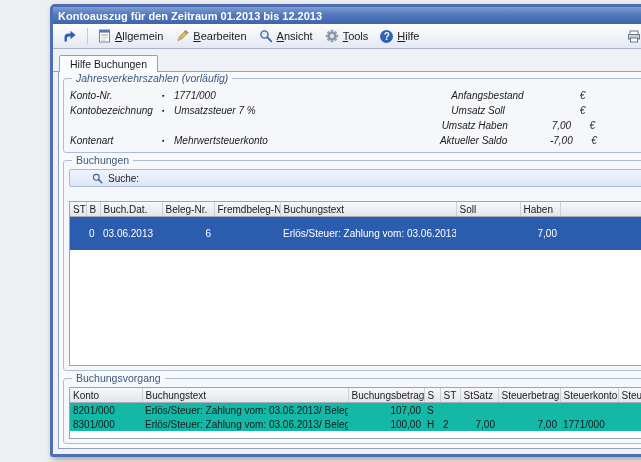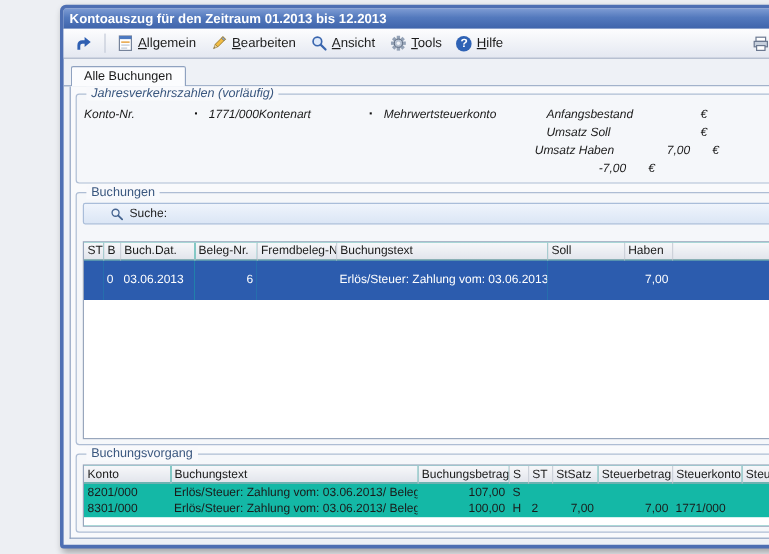--- a/index.html
+++ b/index.html
@@ -71,21 +71,21 @@
     border:1px solid #aebdd4;border-radius:3px;background:#f5f7fa;
     position:relative;padding:9px 6px 4px;box-sizing:border-box;
   }
   .group-legend{
     position:absolute;top:-7px;left:8px;padding:0 4px;background:#f8f9fc;
     color:#3a577f;font-size:10.5px;white-space:nowrap;
   }
   
   .group.summary{flex:0 0 70px;font-style:italic;}
   .sum-grid{display:flex;height:100%;}
-  .sum-left{flex:0 0 57%;display:flex;flex-direction:row;}
+  .sum-left{flex:0 0 57%;display:flex;flex-direction:column;}
   .sum-right{flex:1;display:flex;flex-direction:column;padding-right:28px;align-items:center;}
   .srow{height:15px;display:flex;align-items:center;font-size:10px;}
   .sl-label{width:92px;flex:0 0 92px;}
   .bullet{width:12px;flex:0 0 12px;font-size:7px;color:#111;text-align:left;}
   .sr-label{width:110px;flex:0 0 110px;}
   .sr-value{flex:1;text-align:right;}
   .sr-cur{width:24px;flex:0 0 24px;text-align:right;}
   
   .group.bookings{flex:1;display:flex;flex-direction:column;padding:8px 5px 4px;gap:12px;}
   .search-bar{
@@ -219,34 +219,39 @@
         <svg width="13" height="13">
             <circle cx="6.5" cy="6.5" r="5.5" fill="#2f62b5"></circle>
             <rect x="5.7" y="3" width="1.8" height="1.8" fill="#fff"></rect>
             <rect x="5.7" y="5.6" width="1.8" height="4.2" fill="#fff"></rect>
           </svg>
       </span>
     </span>
   </div>
 
   <div class="tabstrip">
-    <span class="tab">Alle Buchungen</span>
+    <span class="tab">Hilfe Buchungen</span>
   </div>
 
   <div class="content">
 
     <div class="group summary">
       <span class="group-legend">Jahresverkehrszahlen (vorläufig)</span>
       <div class="sum-grid">
         <div class="sum-left">
           <div class="srow">
             <span class="sl-label">Konto-Nr.</span>
             <span class="bullet">▪</span>
             <span>1771/000</span>
           </div>
+          <div class="srow">
+            <span class="sl-label">Kontobezeichnung</span>
+            <span class="bullet">▪</span>
+            <span>Umsatzsteuer 7 %</span>
+          </div>
           <div class="srow"></div>
           <div class="srow">
             <span class="sl-label">Kontenart</span>
             <span class="bullet">▪</span>
             <span>Mehrwertsteuerkonto</span>
           </div>
         </div>
         <div class="sum-right">
           <div class="srow">
             <span class="sr-label">Anfangsbestand</span>
@@ -257,20 +262,21 @@
             <span class="sr-label">Umsatz Soll</span>
             <span class="sr-value"></span>
             <span class="sr-cur">€</span>
           </div>
           <div class="srow">
             <span class="sr-label">Umsatz Haben</span>
             <span class="sr-value">7,00</span>
             <span class="sr-cur">€</span>
           </div>
           <div class="srow">
+            <span class="sr-label">Aktueller Saldo</span>
             <span class="sr-value">-7,00</span>
             <span class="sr-cur">€</span>
           </div>
         </div>
       </div>
     </div>
 
     <div class="group bookings">
       <span class="group-legend">Buchungen</span>
 

